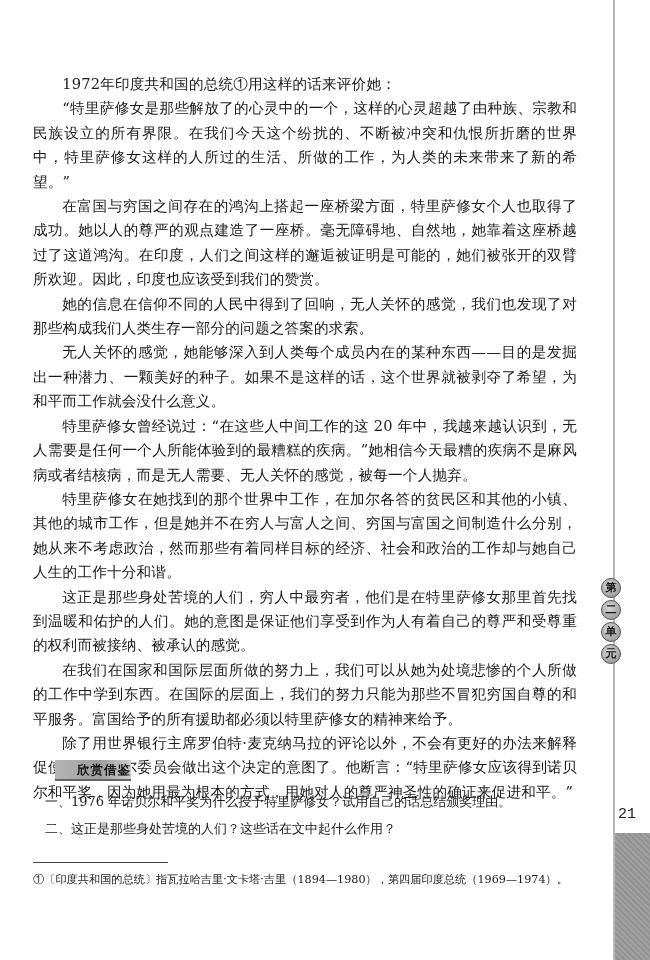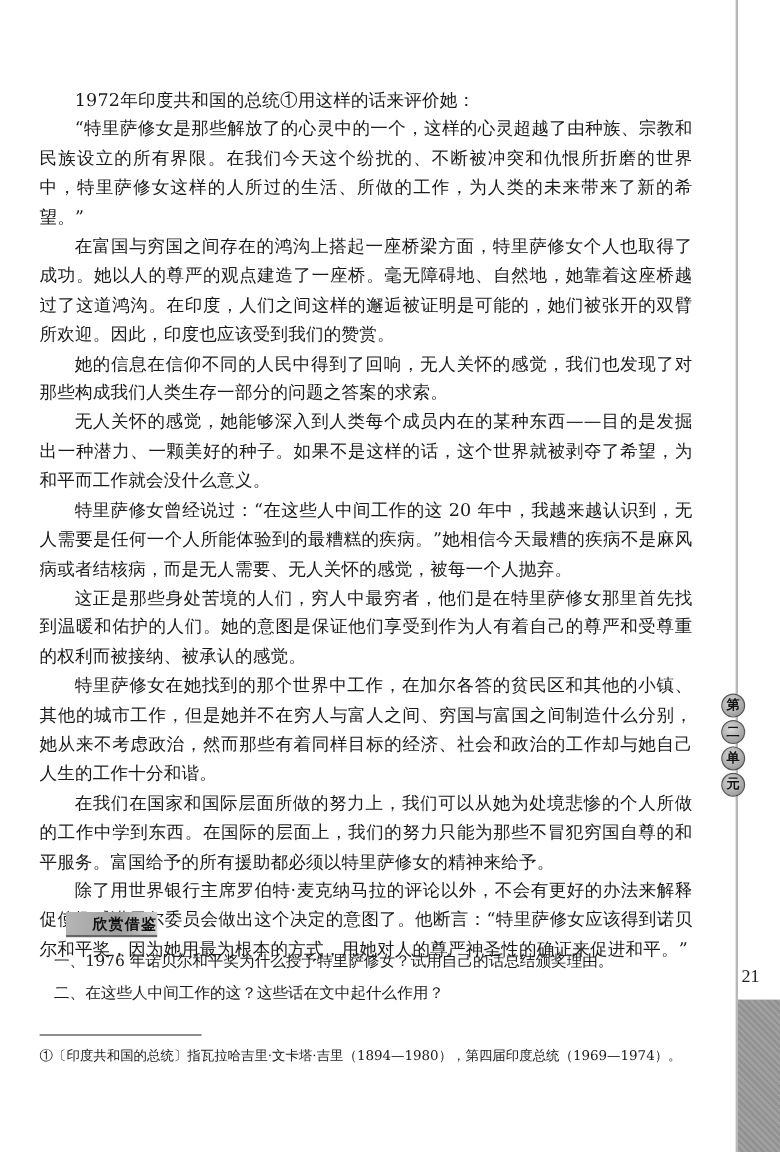--- a/index.html
+++ b/index.html
@@ -31,21 +31,21 @@
   }
   .unit-char {
     width: 18px; height: 18px; border-radius: 50%;
     background: radial-gradient(circle at 40% 35%, #d8d8d8, #8a8a8a);
     border: 1px solid #555; color: #111;
     font-size: 11px; line-height: 18px; text-align: center; font-weight: bold;
     box-sizing: content-box;
   }
   .page-number {
     position: absolute; left: 618px; top: 806px;
-    font-family: Liberation Serif, serif; font-size: 15px; color: #222;
+    font-family: Liberation Mono, monospace; font-size: 15px; color: #222;
   }
   .section-badge {
     position: absolute; left: 55px; top: 760px; width: 76px; height: 19px;
     background: linear-gradient(90deg, #b5b5b5 0%, #9e9e9e 60%, #cfcfcf 100%);
     border-bottom: 2px solid #666;
     font-family: "DejaVu Sans", sans-serif; font-weight: bold;
     font-size: 12.5px; line-height: 19px; color: #111;
     text-align: right; letter-spacing: 1px;
   }
   .questions {
@@ -67,31 +67,31 @@
 
 <div class="page">
 
   <div class="text-block">
     <p class="para first">1972年印度共和国的总统①用这样的话来评价她：</p>
     <p class="para">“特里萨修女是那些解放了的心灵中的一个，这样的心灵超越了由种族、宗教和民族设立的所有界限。在我们今天这个纷扰的、不断被冲突和仇恨所折磨的世界中，特里萨修女这样的人所过的生活、所做的工作，为人类的未来带来了新的希望。”</p>
     <p class="para">在富国与穷国之间存在的鸿沟上搭起一座桥梁方面，特里萨修女个人也取得了成功。她以人的尊严的观点建造了一座桥。毫无障碍地、自然地，她靠着这座桥越过了这道鸿沟。在印度，人们之间这样的邂逅被证明是可能的，她们被张开的双臂所欢迎。因此，印度也应该受到我们的赞赏。</p>
     <p class="para">她的信息在信仰不同的人民中得到了回响，无人关怀的感觉，我们也发现了对那些构成我们人类生存一部分的问题之答案的求索。</p>
     <p class="para">无人关怀的感觉，她能够深入到人类每个成员内在的某种东西——目的是发掘出一种潜力、一颗美好的种子。如果不是这样的话，这个世界就被剥夺了希望，为和平而工作就会没什么意义。</p>
     <p class="para">特里萨修女曾经说过：“在这些人中间工作的这 20 年中，我越来越认识到，无人需要是任何一个人所能体验到的最糟糕的疾病。”她相信今天最糟的疾病不是麻风病或者结核病，而是无人需要、无人关怀的感觉，被每一个人抛弃。</p>
+    <p class="para">特里萨修女在她找到的那个世界中工作，在加尔各答的贫民区和其他的小镇、其他的城市工作，但是她并不在穷人与富人之间、穷国与富国之间制造什么分别，她从来不考虑政治，然而那些有着同样目标的经济、社会和政治的工作却与她自己人生的工作十分和谐。</p>
     <p class="para">这正是那些身处苦境的人们，穷人中最穷者，他们是在特里萨修女那里首先找到温暖和佑护的人们。她的意图是保证他们享受到作为人有着自己的尊严和受尊重的权利而被接纳、被承认的感觉。</p>
-    <p class="para">特里萨修女在她找到的那个世界中工作，在加尔各答的贫民区和其他的小镇、其他的城市工作，但是她并不在穷人与富人之间、穷国与富国之间制造什么分别，她从来不考虑政治，然而那些有着同样目标的经济、社会和政治的工作却与她自己人生的工作十分和谐。</p>
     <p class="para">在我们在国家和国际层面所做的努力上，我们可以从她为处境悲惨的个人所做的工作中学到东西。在国际的层面上，我们的努力只能为那些不冒犯穷国自尊的和平服务。富国给予的所有援助都必须以特里萨修女的精神来给予。</p>
     <p class="para">除了用世界银行主席罗伯特·麦克纳马拉的评论以外，不会有更好的办法来解释促使挪威诺贝尔委员会做出这个决定的意图了。他断言：“特里萨修女应该得到诺贝尔和平奖，因为她用最为根本的方式，用她对人的尊严神圣性的确证来促进和平。”</p>
   </div>
 
   <div class="section-badge">欣赏借鉴</div>
 
   <div class="questions">
     <p class="question">一、1976 年诺贝尔和平奖为什么授予特里萨修女？试用自己的话总结颁奖理由。</p>
-    <p class="question">二、在这些人中间工作的这？这些话在文中起什么作用？</p>
+    <p class="question">二、这正是那些身处苦境的人们？这些话在文中起什么作用？</p>
   </div>
 
   <div class="footnote-rule"></div>
   <div class="footnote">①〔印度共和国的总统〕指瓦拉哈吉里·文卡塔·吉里（1894—1980），第四届印度总统（1969—1974）。</div>
 
   <div class="divider-line"></div>
 
   <div class="unit-tabs">
     <div class="unit-char">第</div>
     <div class="unit-char">二</div>

